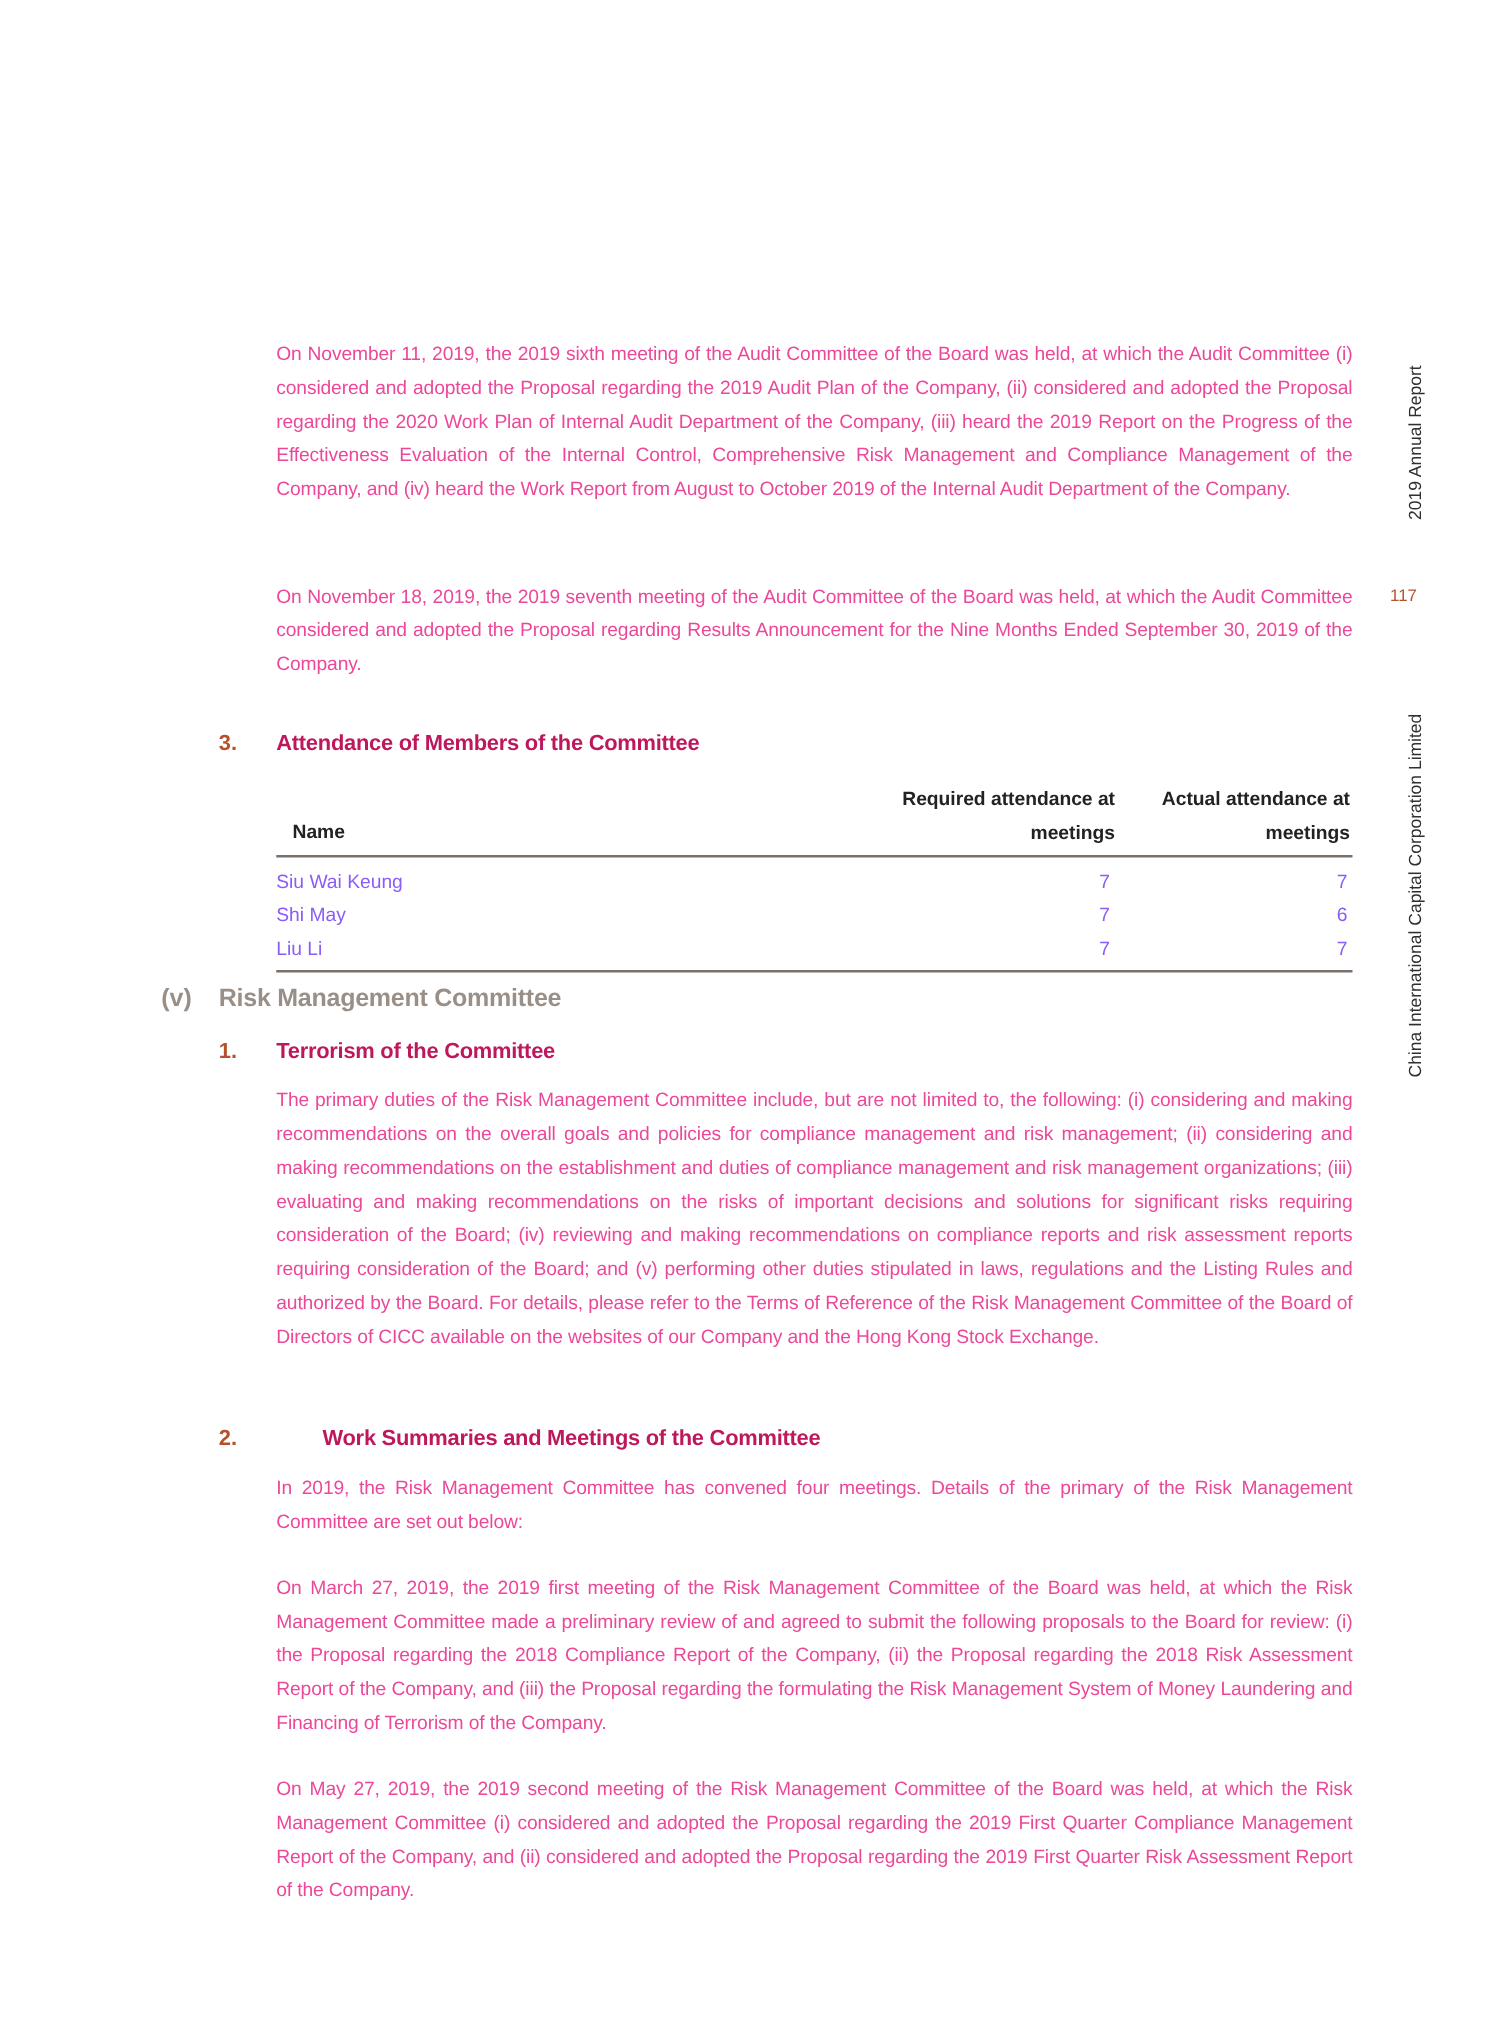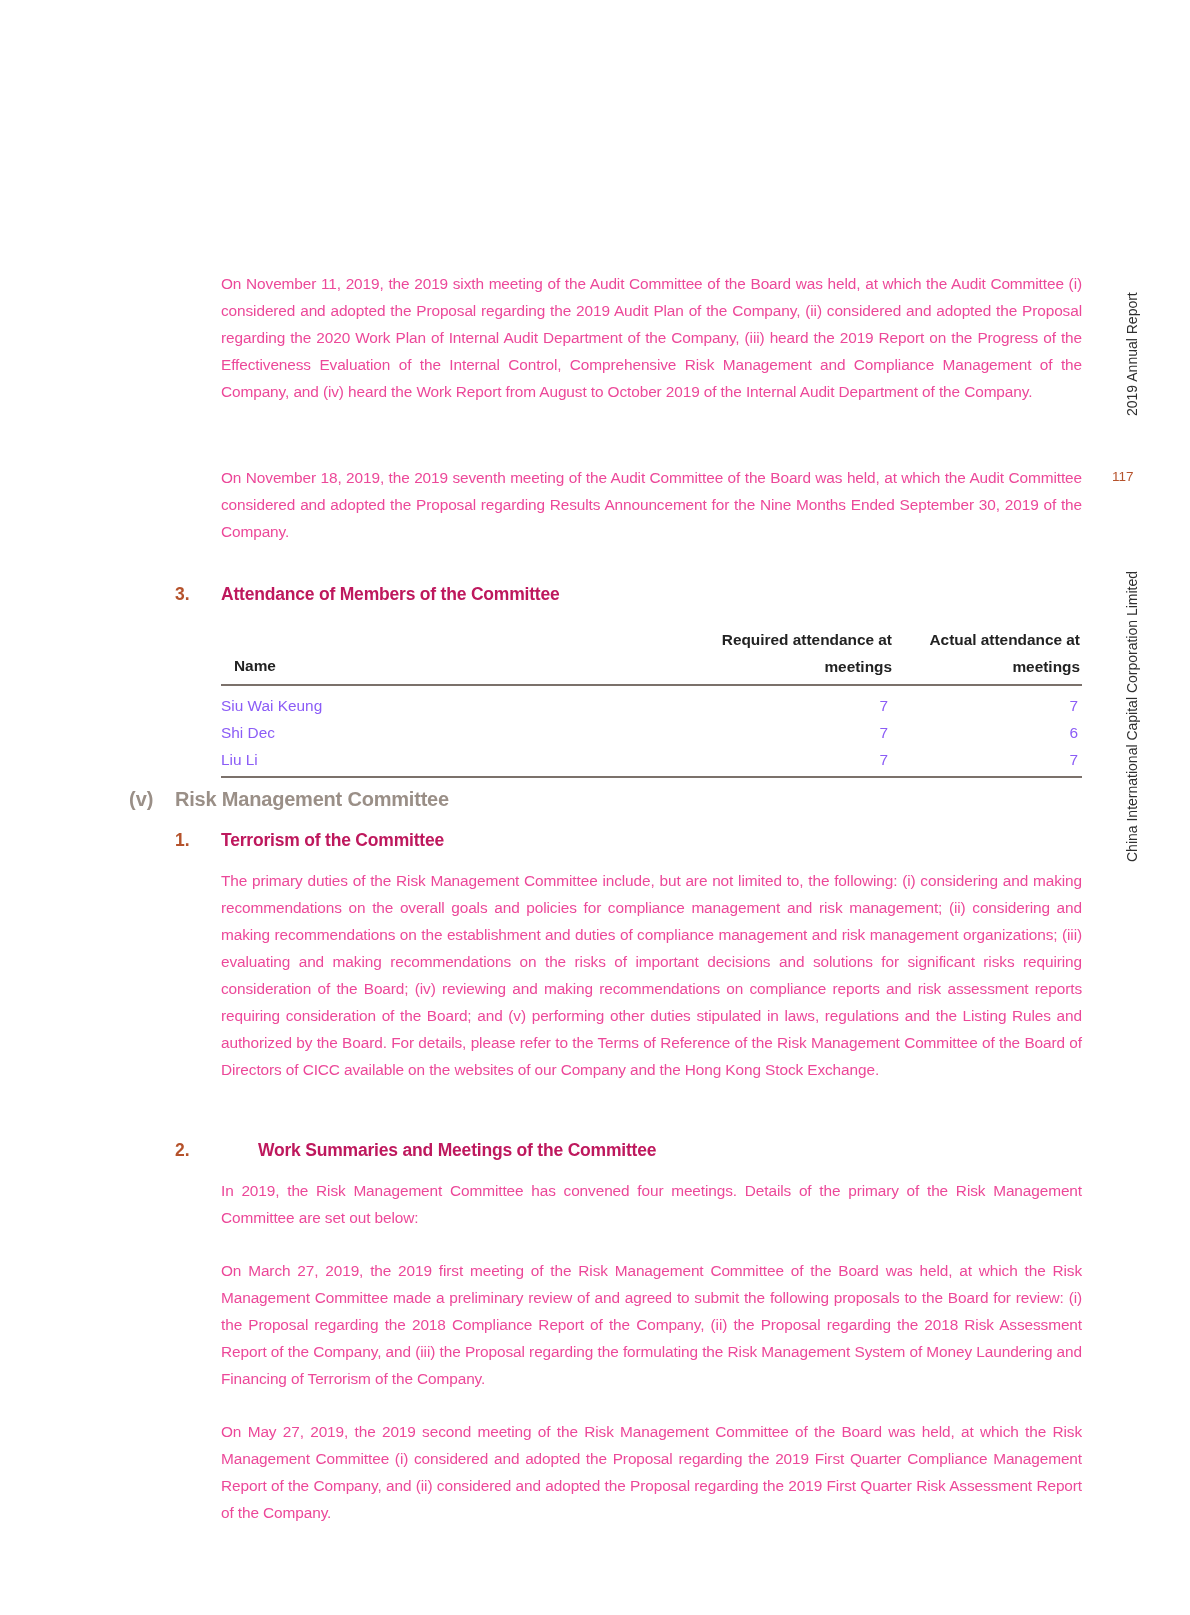--- a/index.html
+++ b/index.html
@@ -73,21 +73,21 @@
       <div class="c req">Required attendance at meetings</div>
     </div>
     <div class="rule"></div>
     <div class="rows">
       <div class="row">
         <span class="name">Siu Wai Keung</span>
         <span class="req">7</span>
         <span class="act">7</span>
       </div>
       <div class="row">
-        <span class="name">Shi Dec</span>
+        <span class="name">Shi May</span>
         <span class="req">7</span>
         <span class="act">6</span>
       </div>
       <div class="row">
         <span class="name">Liu Li</span>
         <span class="req">7</span>
         <span class="act">7</span>
       </div>
     </div>
     <div class="rule-bottom"></div>

